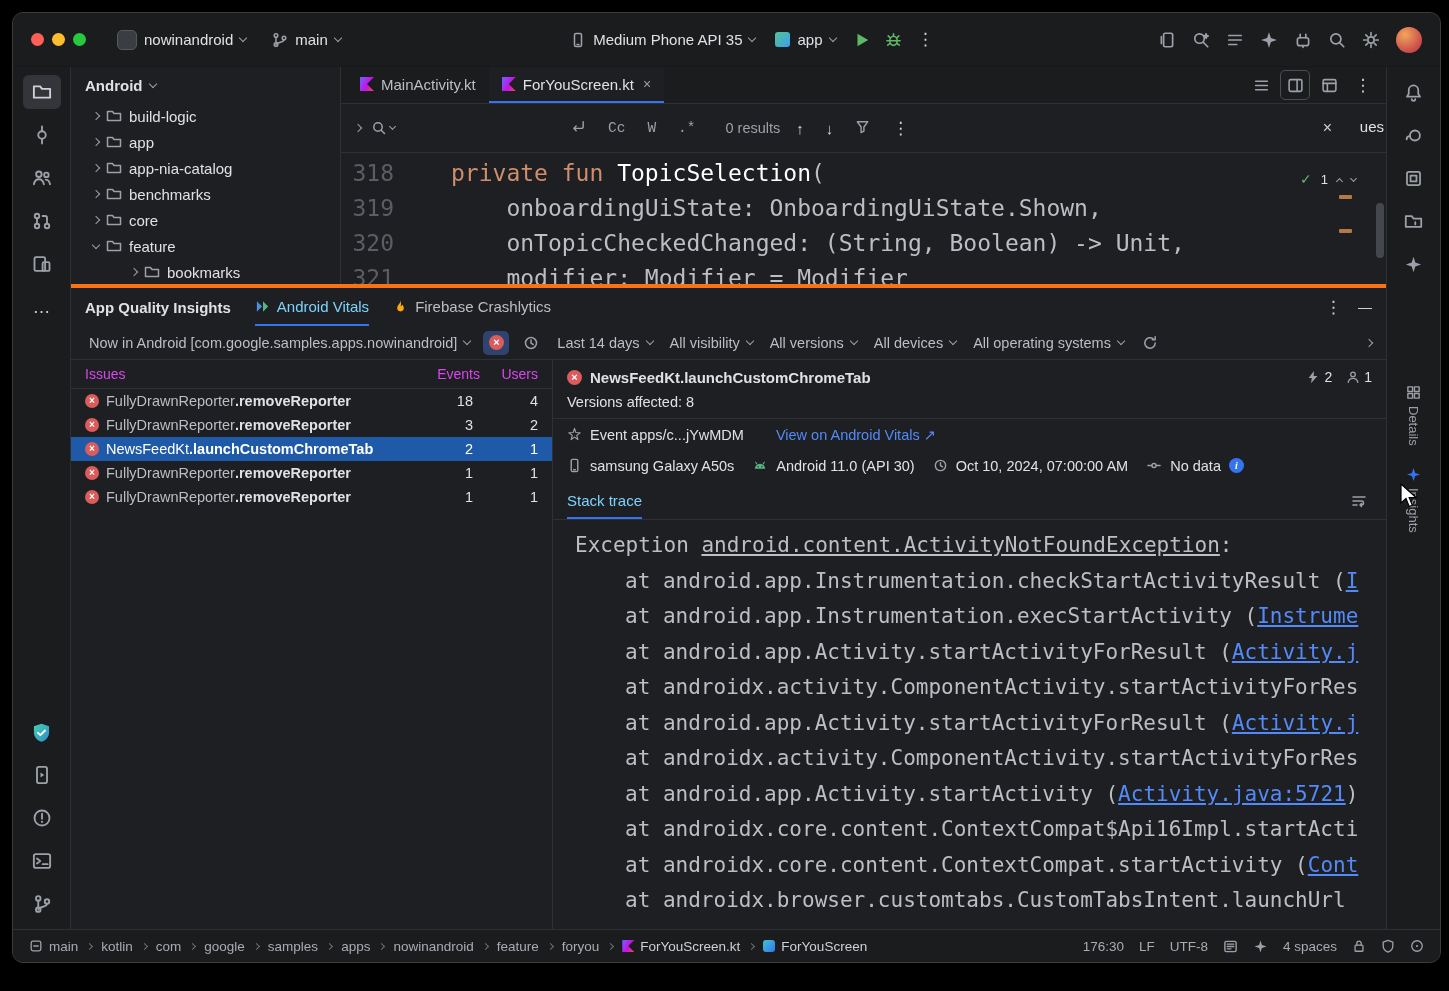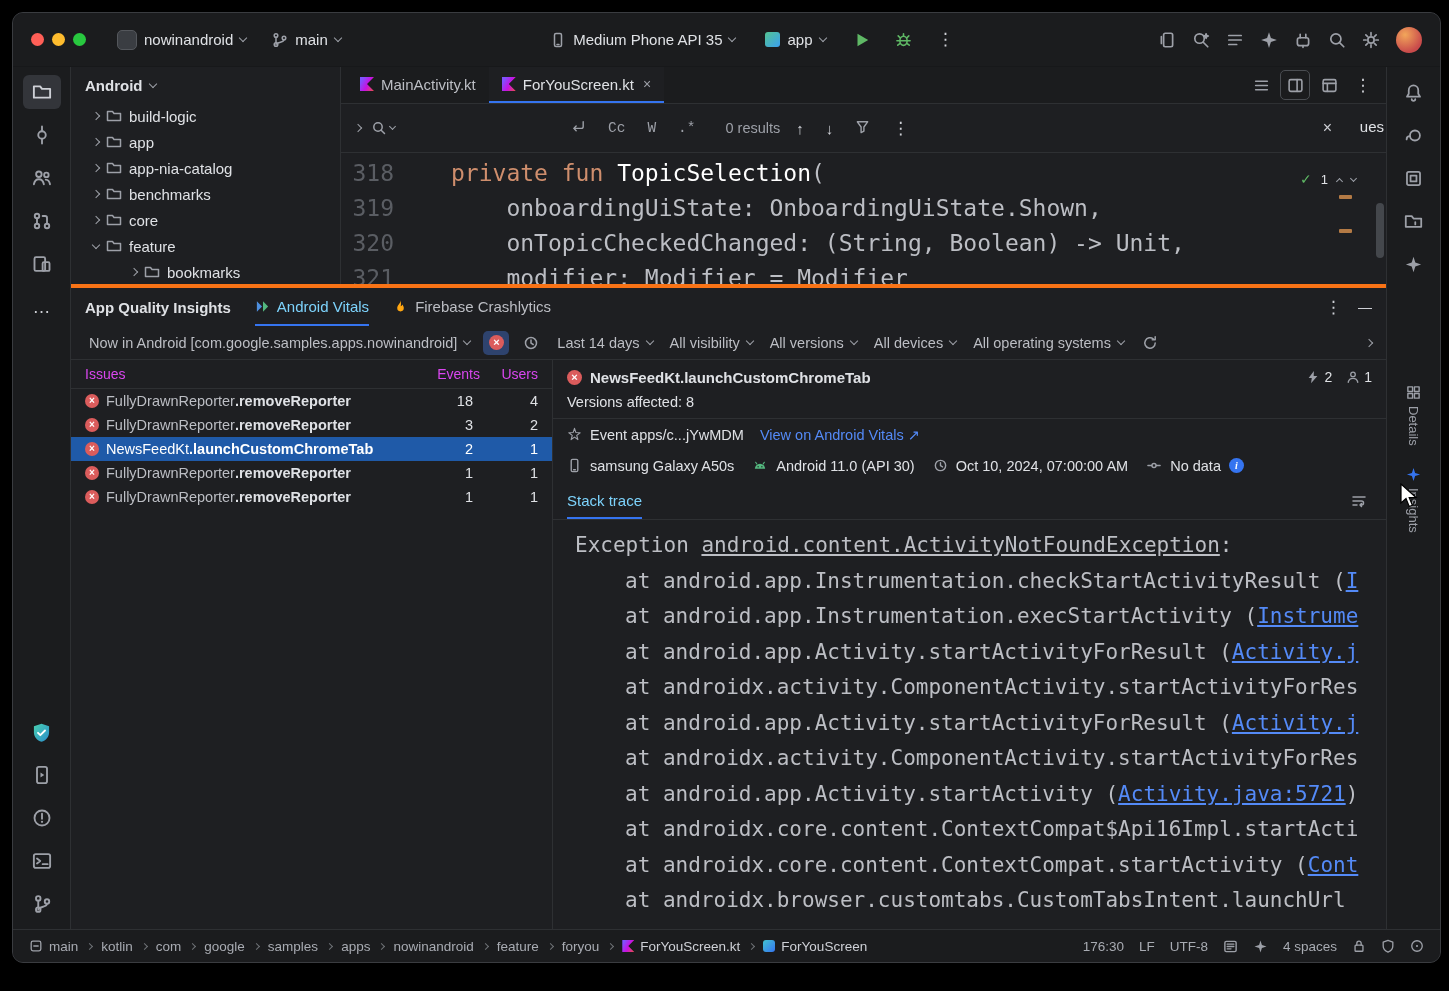--- a/index.html
+++ b/index.html
@@ -16,21 +16,21 @@
   .kebab{ font-size:17px; color:#ced0d6; }
   .err{ width:15px; height:15px; border-radius:50%; background:#db5c5c; color:#fff; font-size:11px; font-weight:bold; display:flex; align-items:center; justify-content:center; line-height:1; flex:none; }
 
   
   .titlebar{ height:54px; background:#1b1c1e; border-bottom:1px solid #17181a; display:flex; align-items:center; padding:0 18px; gap:8px; flex:none; }
   .traffic{ display:flex; gap:8px; margin-right:14px; }
   .tl{ width:13px; height:13px; border-radius:50%; }
   .tl.red{ background:#ff5f57; } .tl.yel{ background:#febc2e; } .tl.grn{ background:#28c83f; }
   .tb-widget{ display:flex; align-items:center; gap:7px; padding:6px 9px; border-radius:6px; color:#dfe1e5; font-size:15px; }
   .proj-ic{ width:20px; height:20px; border-radius:5px; background:#3a3d42; border:1px solid #54575c; }
-  .tb-center{ margin-left:auto; display:flex; align-items:center; gap:12px;text-align:center; }
+  .tb-center{ margin-left:auto; display:flex; align-items:center; gap:2px;text-align:center; }
   .tb-right{ margin-left:auto; display:flex; align-items:center; gap:4px; }
   .avatar{ width:26px; height:26px; border-radius:50%; background:radial-gradient(circle at 35% 30%, #f2a65a, #c94b4b 70%); margin-left:6px; }
 
   
   .main{ flex:1; display:flex; min-height:0; }
   .stripe{ background:#1b1c1e; display:flex; flex-direction:column; align-items:center; padding:8px 0; gap:9px; flex:none; }
   .stripe.left{ width:58px; border-right:1px solid #2e3033; }
   .stripe.right{ width:54px; border-left:1px solid #2e3033; }
   .stripe .icbtn{ width:38px; height:34px; }
   .stripe .icbtn.sel{ background:#33353a; }
@@ -589,21 +589,21 @@
                   <span>1</span>
                 </span>
               </div>
             </div>
             <div class="versions">Versions affected: 8</div>
             <div class="meta-row">
               <svg width="15" height="15" viewBox="0 0 16 16">
                   <path d="M8 1.5l1.4 4.3 4.6.3-3.6 2.8 1.2 4.5L8 10.8l-3.6 2.6 1.2-4.5L2 6.1l4.6-.3z" fill="none" stroke="#9da0a8" stroke-width="1.2" stroke-linejoin="round"></path>
                 </svg>
               <span>Event apps/c...jYwMDM</span>
-              <span class="link" style="margin-left:8px"><span>View on Android Vitals</span> <span>↗</span></span>
+              <span class="link" style="margin-left:24px"><span>View on Android Vitals</span> <span>↗</span></span>
             </div>
             <div class="meta-row">
               <svg class="s" width="15" height="15" viewBox="0 0 16 16">
                   <rect x="4.5" y="1.5" width="7" height="13" rx="1.5"></rect>
                   <path d="M7 12.5h2"></path>
                 </svg>
               <span>samsung Galaxy A50s</span>
               <svg width="16" height="15" viewBox="0 0 16 16" style="margin-left:10px">
                   <path d="M2.5 11.5a5.5 5.5 0 0 1 11 0z" fill="#54b87f"></path>
                   <path d="M4.6 6.4L3.4 4.5M11.4 6.4l1.2-1.9" stroke="#54b87f" stroke-width="1.2" stroke-linecap="round" fill="none"></path>

